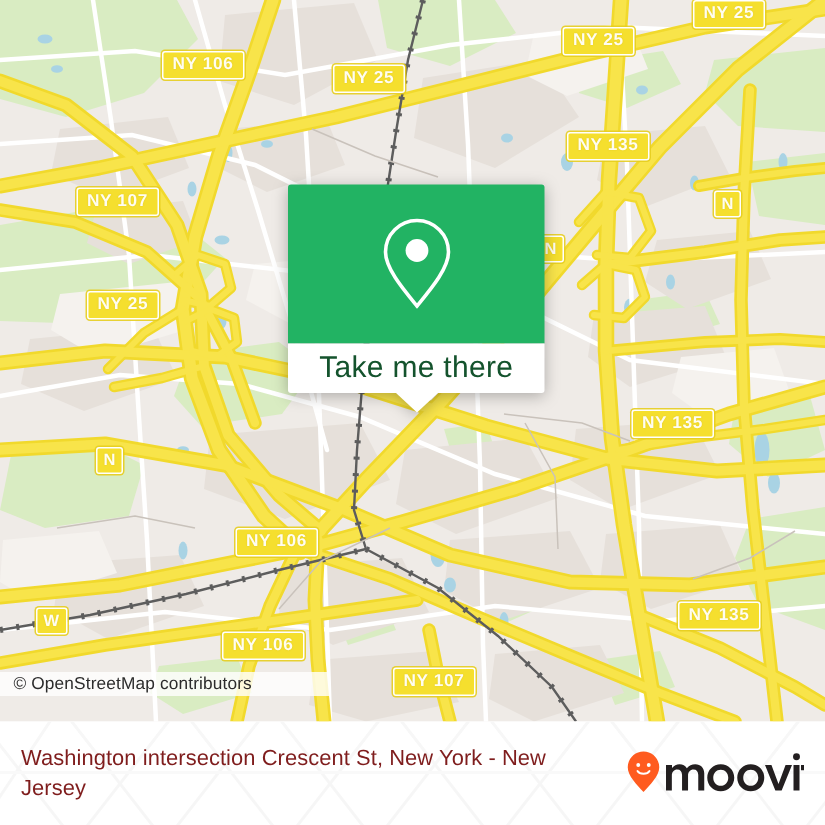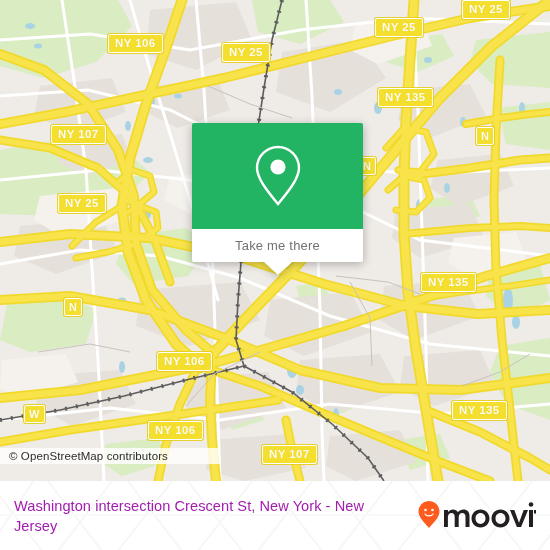--- a/index.html
+++ b/index.html
@@ -32,40 +32,40 @@
   }
   #callout-green{
     height:106px;background:#22b363;border-radius:2px 2px 0 0;
     display:flex;align-items:center;justify-content:center;
   }
   #callout-pin svg{display:block;}
   #callout-white{
     height:33px;background:#ffffff;border-radius:0 0 2px 2px;
     display:flex;align-items:center;justify-content:center;
   }
-  #callout-label{font-size:13px;color:#737373;letter-spacing:.2px;}
+  #callout-label{font-size:20px;color:#14532d;letter-spacing:.2px;}
   #callout-tail{
     width:0;height:0;margin:0 auto;
     border-left:14px solid transparent;
     border-right:14px solid transparent;
     border-top:13px solid #ffffff;
   }
 
   
   #footer{
     position:absolute;left:0;top:481px;width:550px;height:69px;
     background:#ffffff;overflow:hidden;
   }
   #footer-wm{position:absolute;left:0;top:0;width:550px;height:69px;opacity:.55;}
   #footer-inner{
     position:relative;height:100%;display:flex;align-items:center;
     justify-content:space-between;padding:0 14px 0 14px;box-sizing:border-box;
   }
   #footer-title{
-    font-size:14.6px;line-height:20px;color:#a21caf;max-width:390px;
+    font-size:14.6px;line-height:20px;color:#7f1d1d;max-width:390px;
     letter-spacing:.05px;
   }
   #moovit-logo{display:flex;align-items:center;gap:3px;flex:none;}
   #moovit-logo svg{display:block;}
 </style>
 </head>
 <body>
 
 <div id="app">
 

